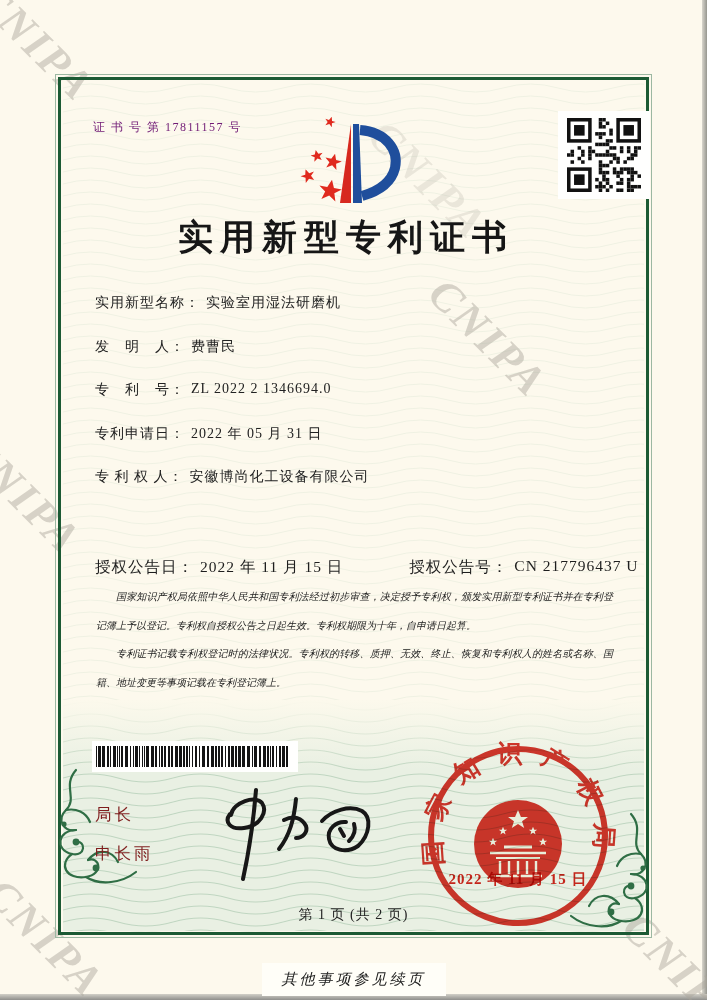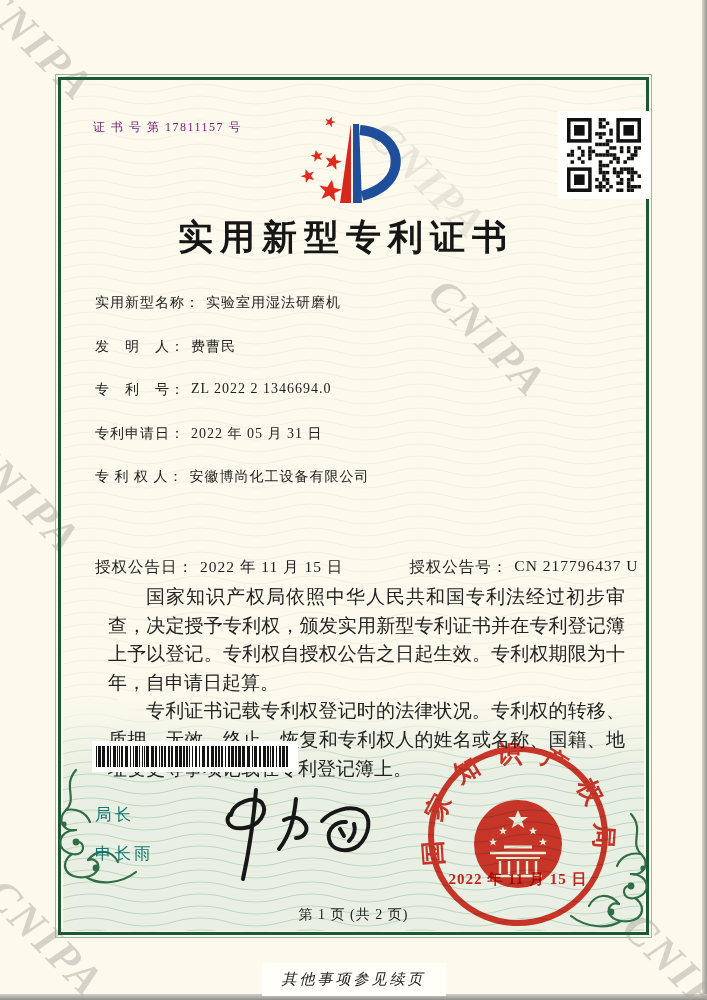--- a/index.html
+++ b/index.html
@@ -35,28 +35,28 @@
   .title{left:57px;top:214px;width:578px;text-align:center;font-size:35px;font-weight:bold;letter-spacing:7px;color:#161616;z-index:5;}
   
   .fields{left:95px;top:294px;z-index:5;font-size:14px;letter-spacing:1px;}
   .frow{height:43.6px;display:flex;align-items:flex-start;white-space:nowrap;}
   .frow .lbl{color:#222;}
   .frow .val{margin-left:6px;color:#222;}
   .grant{left:95px;top:551px;z-index:5;font-size:15.5px;letter-spacing:1px;display:flex;white-space:nowrap;margin-top:6px;}
   .grant .no-lbl{margin-left:66px;}
   .grant .val{margin-left:6px;}
   
-  .body-text{left:108px;top:583px;width:517px;z-index:5;font-size:19px;line-height:28.6px;
-    text-align:justify;color:#222;}
+  .body-text{left:96px;top:583px;width:517px;z-index:5;font-size:10px;line-height:28.6px;
+    text-align:justify;color:#222;font-style:italic;}
   .body-text p{margin:0;text-indent:2em;}
   
   .bar-pad{left:92px;top:741px;width:206px;height:31px;background:#fffffe;z-index:5;display:flex;align-items:center;}
   .bar-pad svg{margin-left:4px;}
   
-  .sig-block{left:95px;top:804px;z-index:5;font-size:16.5px;letter-spacing:3px;color:#0f766e;}
+  .sig-block{left:95px;top:804px;z-index:5;font-size:16.5px;letter-spacing:3px;color:#7f1d1d;}
   .sig-block .line2{margin-top:17px;}
   .sig-hand{left:203px;top:785px;z-index:5;}
   
   .seal{left:418px;top:738px;z-index:6;opacity:.93;mix-blend-mode:multiply;}
   .seal-date{left:418px;top:870px;width:200px;text-align:center;z-index:7;
     color:#d7281e;font-size:15px;font-weight:bold;letter-spacing:1px;mix-blend-mode:multiply;}
   
   .page-note{left:57px;top:906px;width:593px;text-align:center;font-size:14px;letter-spacing:1px;z-index:5;color:#222;}
   .cont-note{left:50%;top:947px;transform:translateX(-50%);background:#fffef8;
     padding:7px 20px;font-size:15px;letter-spacing:3px;font-style:italic;z-index:5;color:#222;white-space:nowrap;margin-top:16px;}

